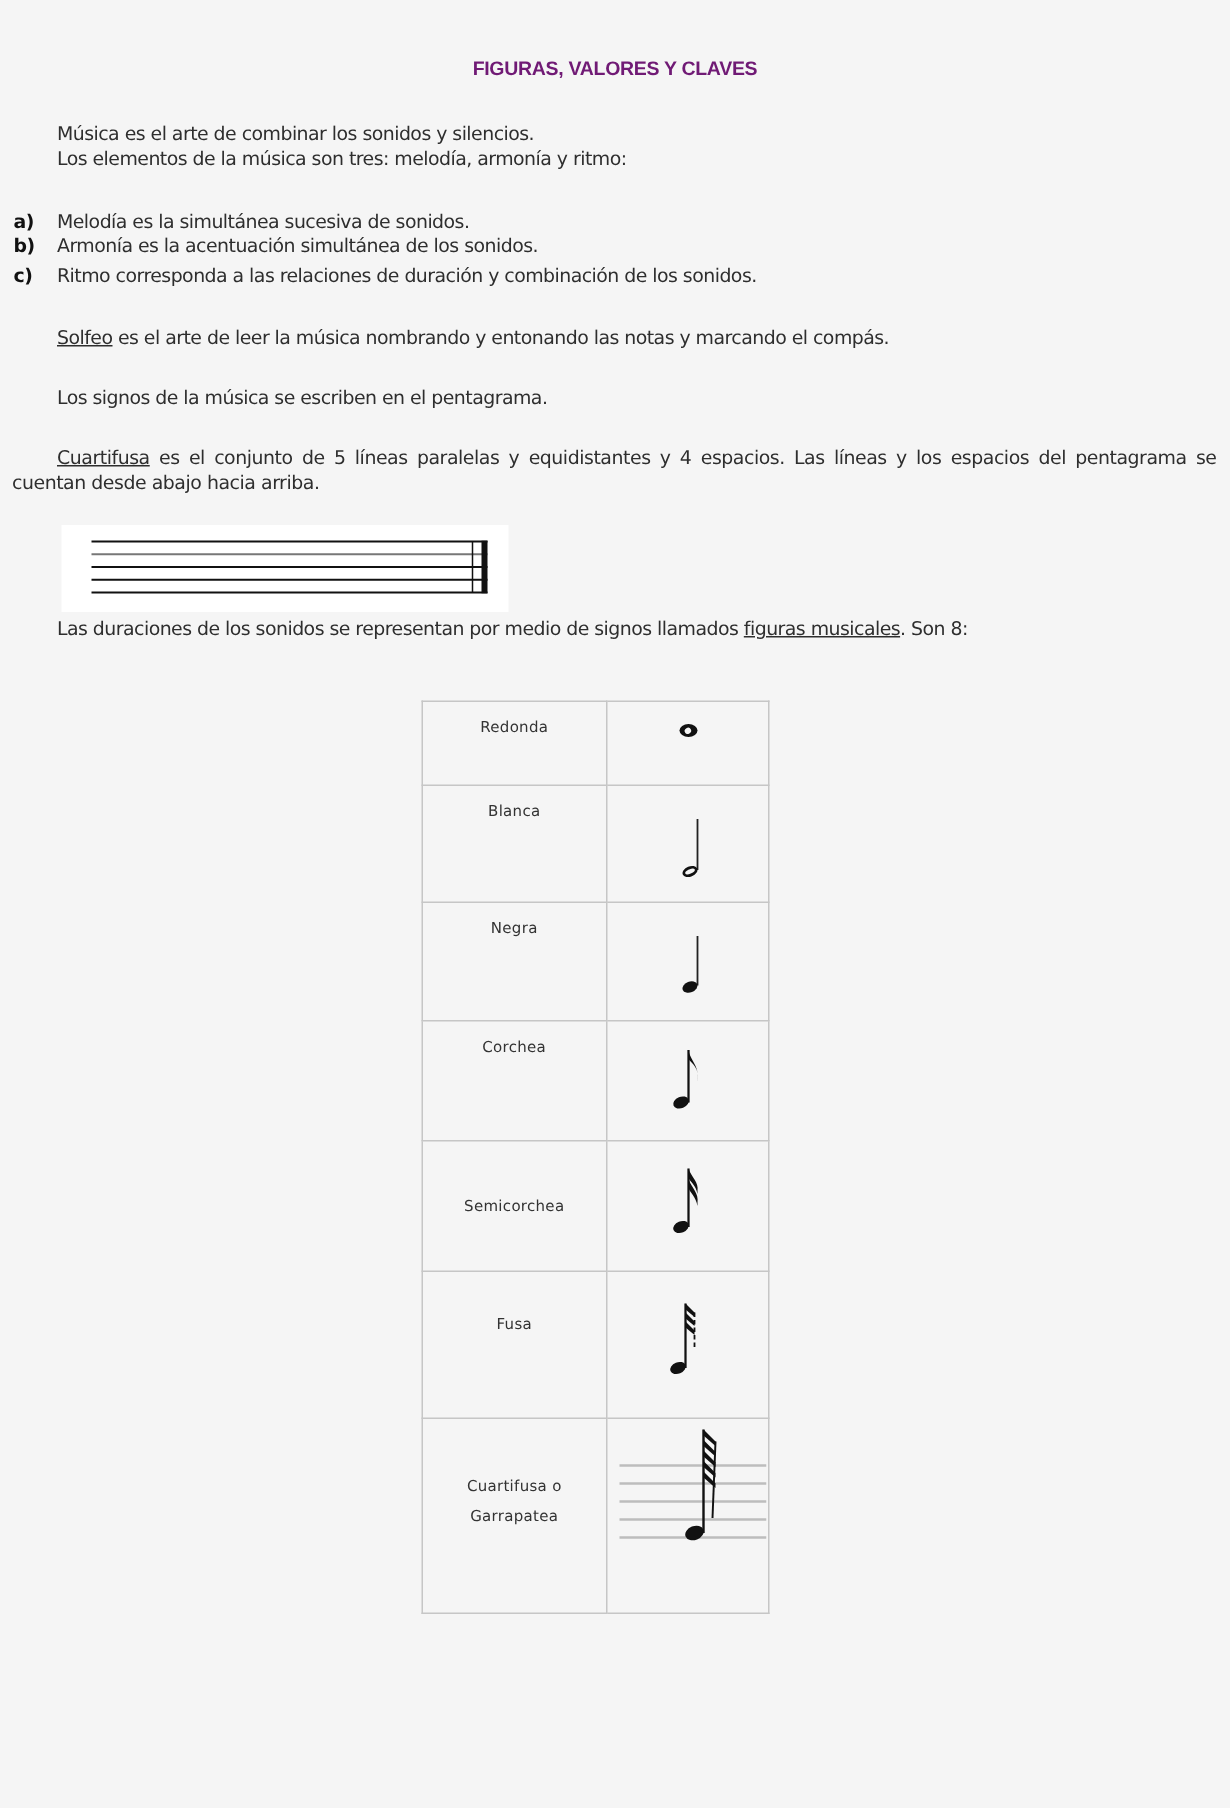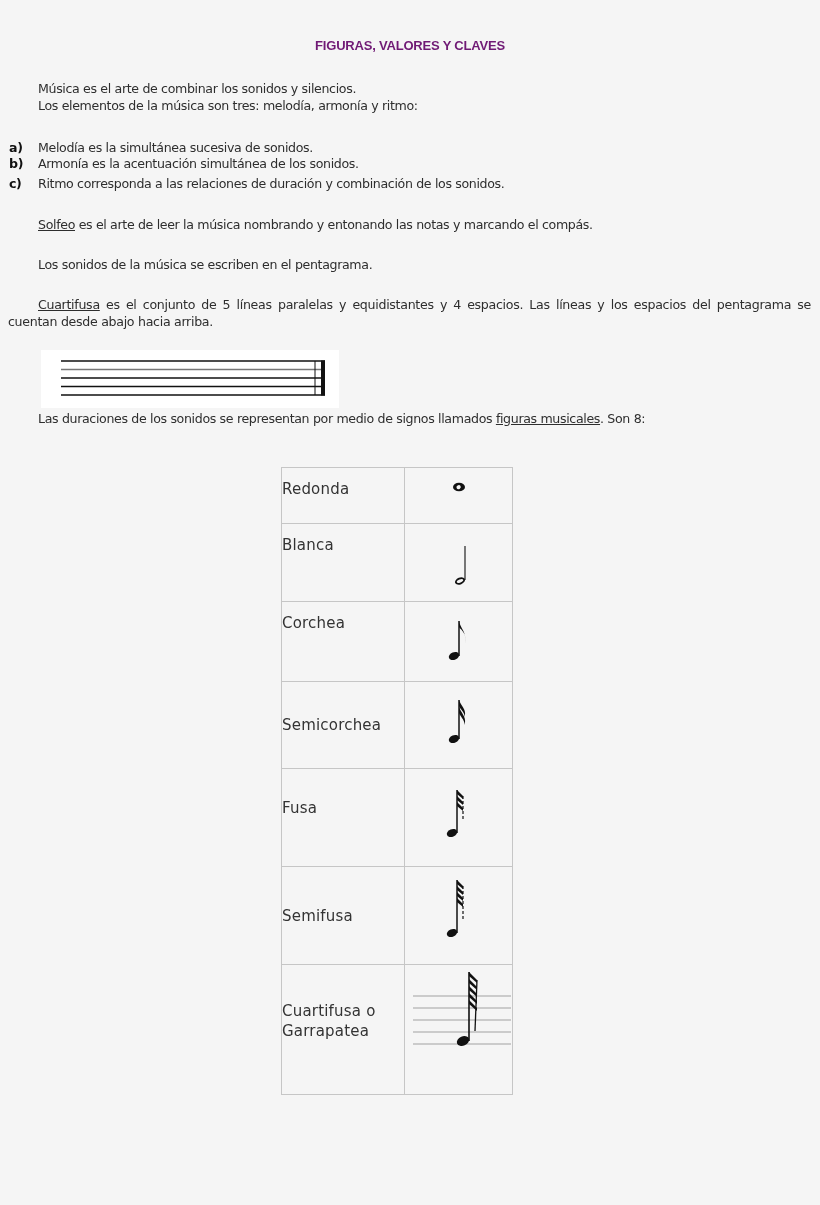--- a/index.html
+++ b/index.html
@@ -34,21 +34,22 @@
     position: absolute; left: 41px; top: 350px; width: 298px; height: 58px;
     background: #ffffff;
   }
   table.figs {
     position: absolute; left: 281px; top: 467px;
     border-collapse: collapse;
     width: 232px;
   }
   table.figs td {
     border: 1.5px solid #c6c6c6;
-    font-size: 15px; color: #333;
+    text-align: center;
+    font-size: 10px; color: #333;
     letter-spacing: 0.2px;
     padding: 0;
   }
   table.figs td.name { width: 122px; vertical-align: middle; }
   table.figs td.name.top { vertical-align: top; padding-top: 12px; }
   table.figs td.sym { width: 108px; position: relative; }
   .sym svg { display: block; position: absolute; }
 </style>
 </head>
 <body>
@@ -70,21 +71,21 @@
   <div class="line" style="top:176px; left:0; width:820px;">
     <span class="li-label">c)</span>
     <span style="position:absolute;left:38px">Ritmo corresponda a las relaciones de duración y combinación de los sonidos.</span>
   </div>
 </div>
 
 <div class="line ind" style="top:217px">
   <span class="u">Solfeo</span><span> es el arte de leer la música nombrando y entonando las notas y marcando el compás.</span>
 </div>
 
-<div class="line ind" style="top:257px">Los sonidos de la música se escriben en el pentagrama.</div>
+<div class="line ind" style="top:257px">Los signos de la música se escriben en el pentagrama.</div>
 
 <div class="just" style="top:296px"><span class="u">Cuartifusa</span><span> es el conjunto de 5 líneas paralelas y equidistantes y 4 espacios. Las líneas y los espacios del pentagrama se cuentan desde abajo hacia arriba.</span></div>
 
 <div class="staff-box">
   <svg width="298" height="58">
     <g stroke="#111" stroke-width="1.3">
       <line x1="20" y1="11" x2="284" y2="11"></line>
       <line x1="20" y1="19.5" x2="284" y2="19.5" stroke="#777"></line>
       <line x1="20" y1="28" x2="284" y2="28"></line>
       <line x1="20" y1="36.5" x2="284" y2="36.5"></line>
@@ -113,20 +114,29 @@
   <tr style="height:78px">
     <td class="name top">Blanca</td>
     <td class="sym">
       <svg style="left:44px;top:20px" width="24" height="42">
         <line x1="16" y1="2" x2="16" y2="36" stroke="#222" stroke-width="1.2"></line>
         <ellipse cx="11" cy="37" rx="5.2" ry="3.4" fill="#111" transform="rotate(-22 11 37)"></ellipse>
         <ellipse cx="11" cy="37" rx="3.4" ry="1.5" fill="#f5f5f5" transform="rotate(-22 11 37)"></ellipse>
       </svg>
     </td>
   </tr>
+  <tr style="height:79px">
+    <td class="name top">Negra</td>
+    <td class="sym">
+      <svg style="left:44px;top:20px" width="24" height="42">
+        <line x1="16" y1="2" x2="16" y2="35" stroke="#222" stroke-width="1.2"></line>
+        <ellipse cx="11" cy="36" rx="5.2" ry="3.6" fill="#111" transform="rotate(-22 11 36)"></ellipse>
+      </svg>
+    </td>
+  </tr>
   <tr style="height:80px">
     <td class="name top">Corchea</td>
     <td class="sym">
       <svg style="left:38px;top:16px" width="30" height="46">
         <line x1="16" y1="3" x2="16" y2="38" stroke="#111" stroke-width="1.5"></line>
         <path d="M16 3 C 17 10, 24 14, 22 25 C 24 15, 18 12, 16 9 Z" fill="#111"></path>
         <ellipse cx="11" cy="38" rx="5.4" ry="3.8" fill="#111" transform="rotate(-22 11 38)"></ellipse>
       </svg>
     </td>
   </tr>
@@ -147,34 +157,20 @@
       <svg style="left:36px;top:18px" width="30" height="56">
         <line x1="16" y1="3" x2="16" y2="46" stroke="#111" stroke-width="1.5"></line>
         <path d="M16 3 L 22 9 L 22 12 L 16 7 Z" fill="#111"></path>
         <path d="M16 9 L 22 15 L 22 18 L 16 13 Z" fill="#111"></path>
         <path d="M16 15 L 22 21 L 22 24 L 16 19 Z" fill="#111"></path>
         <line x1="22" y1="9" x2="22" y2="32" stroke="#111" stroke-width="1.2" stroke-dasharray="3 2"></line>
         <ellipse cx="11" cy="46" rx="5.4" ry="3.8" fill="#111" transform="rotate(-22 11 46)"></ellipse>
       </svg>
     </td>
   </tr>
-  <tr style="height:98px">
-    <td class="name">Semifusa</td>
-    <td class="sym">
-      <svg style="left:36px;top:10px" width="30" height="66">
-        <line x1="16" y1="3" x2="16" y2="56" stroke="#111" stroke-width="1.5"></line>
-        <path d="M16 3 L 22 9 L 22 12 L 16 7 Z" fill="#111"></path>
-        <path d="M16 9 L 22 15 L 22 18 L 16 13 Z" fill="#111"></path>
-        <path d="M16 15 L 22 21 L 22 24 L 16 19 Z" fill="#111"></path>
-        <path d="M16 21 L 22 27 L 22 30 L 16 25 Z" fill="#111"></path>
-        <line x1="22" y1="9" x2="22" y2="42" stroke="#111" stroke-width="1.2" stroke-dasharray="3 2"></line>
-        <ellipse cx="11" cy="56" rx="5.4" ry="3.8" fill="#111" transform="rotate(-22 11 56)"></ellipse>
-      </svg>
-    </td>
-  </tr>
   <tr style="height:130px">
     <td class="name top" style="padding-top:36px; line-height:20px;">
       <div>Cuartifusa o</div>
       <div>Garrapatea</div>
     </td>
     <td class="sym">
       <svg style="left:6px;top:4px" width="100" height="80">
         <g stroke="#bdbdbd" stroke-width="1.6">
           <line x1="2" y1="27" x2="100" y2="27"></line>
           <line x1="2" y1="39" x2="100" y2="39"></line>

